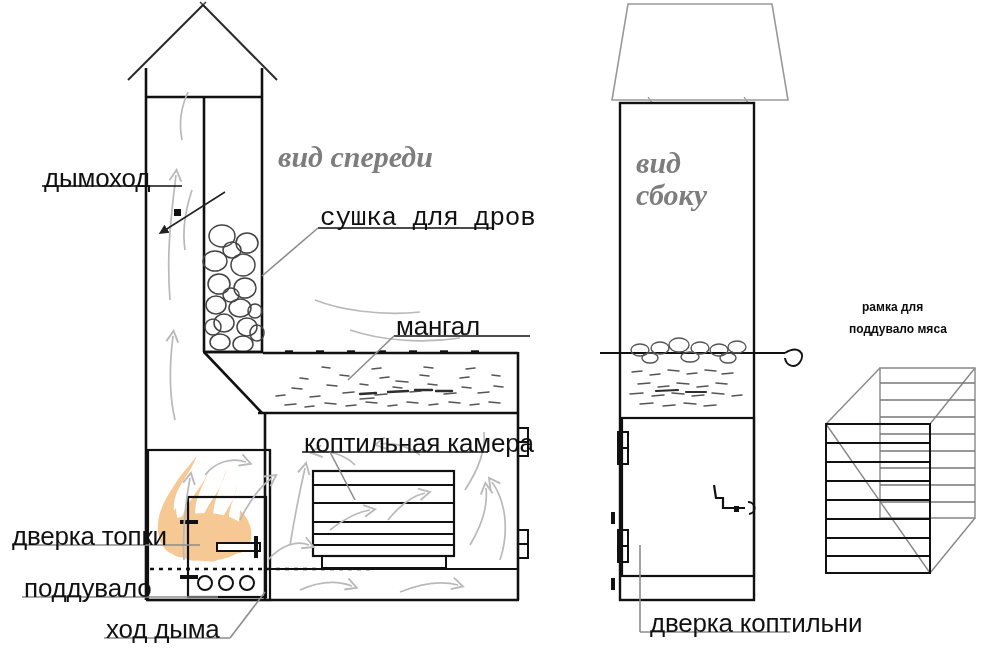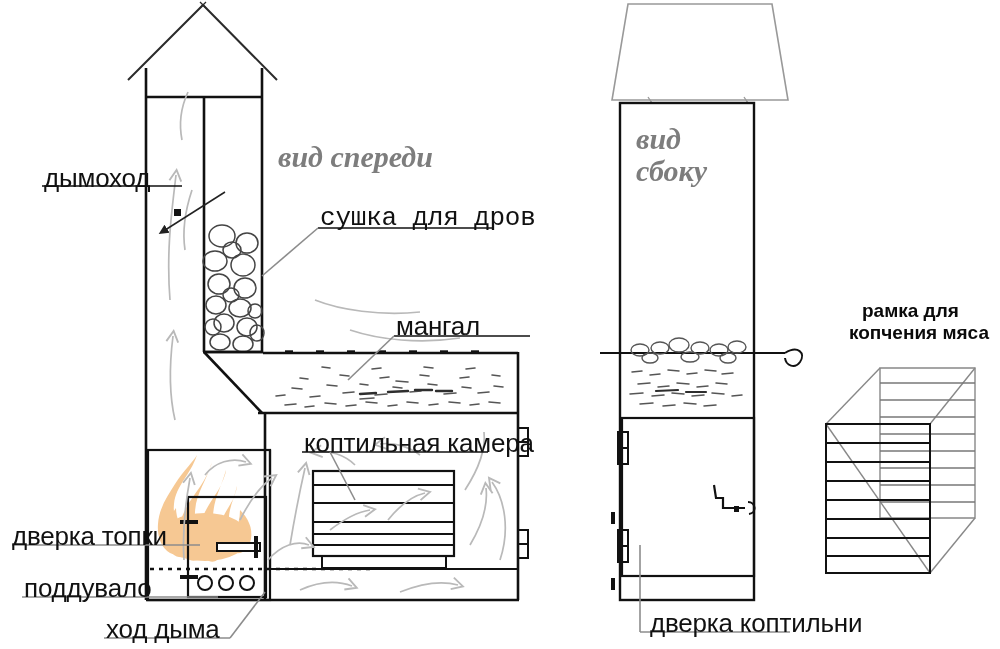--- a/index.html
+++ b/index.html
@@ -25,21 +25,21 @@
     font-weight:bold;
     font-size:30px;
     color:#7d7d7d;
     white-space:nowrap;
     line-height:1.08;
   }
   .frame-title{
     position:absolute;
     font-family:"Liberation Sans", sans-serif;
     font-weight:bold;
-    font-size:19px;
+    font-size:12px;
     color:#0a0a0a;
     line-height:1.18;
     text-align:left;
     white-space:nowrap;
   }
 </style>
 </head>
 <body>
 
 <div id="stage">
@@ -376,24 +376,24 @@
       <line x1="104" y1="638" x2="230" y2="638"></line>
       <line x1="230" y1="638" x2="265" y2="592"></line>
 
       <line x1="640" y1="632" x2="790" y2="632"></line>
       <line x1="640" y1="632" x2="640" y2="545"></line>
     </g>
   </svg>
 
   <div class="view-title" style="left:278px;top:141px;">вид спереди</div>
 
-  <div class="view-title" style="left:636px;top:123px;width:120px;white-space:normal;">вид сбоку</div>
+  <div class="view-title" style="left:636px;top:147px;width:120px;white-space:normal;">вид сбоку</div>
 
   <div class="frame-title" style="left:862px;top:300px;">рамка для</div>
-  <div class="frame-title" style="left:849px;top:322px;">копчения мяса</div>
+  <div class="frame-title" style="left:849px;top:322px;">поддувало мяса</div>
 
   <div class="lbl" style="left:44px;top:163px;">дымоход</div>
 
   <div class="lbl" style="left:320px;top:203px;font-family:Liberation Mono, monospace;">сушка для дров</div>
 
   <div class="lbl" style="left:396px;top:311px;">мангал</div>
 
   <div class="lbl" style="left:304px;top:428px;">коптильная камера</div>
 
   <div class="lbl" style="left:12px;top:521px;">дверка топки</div>

